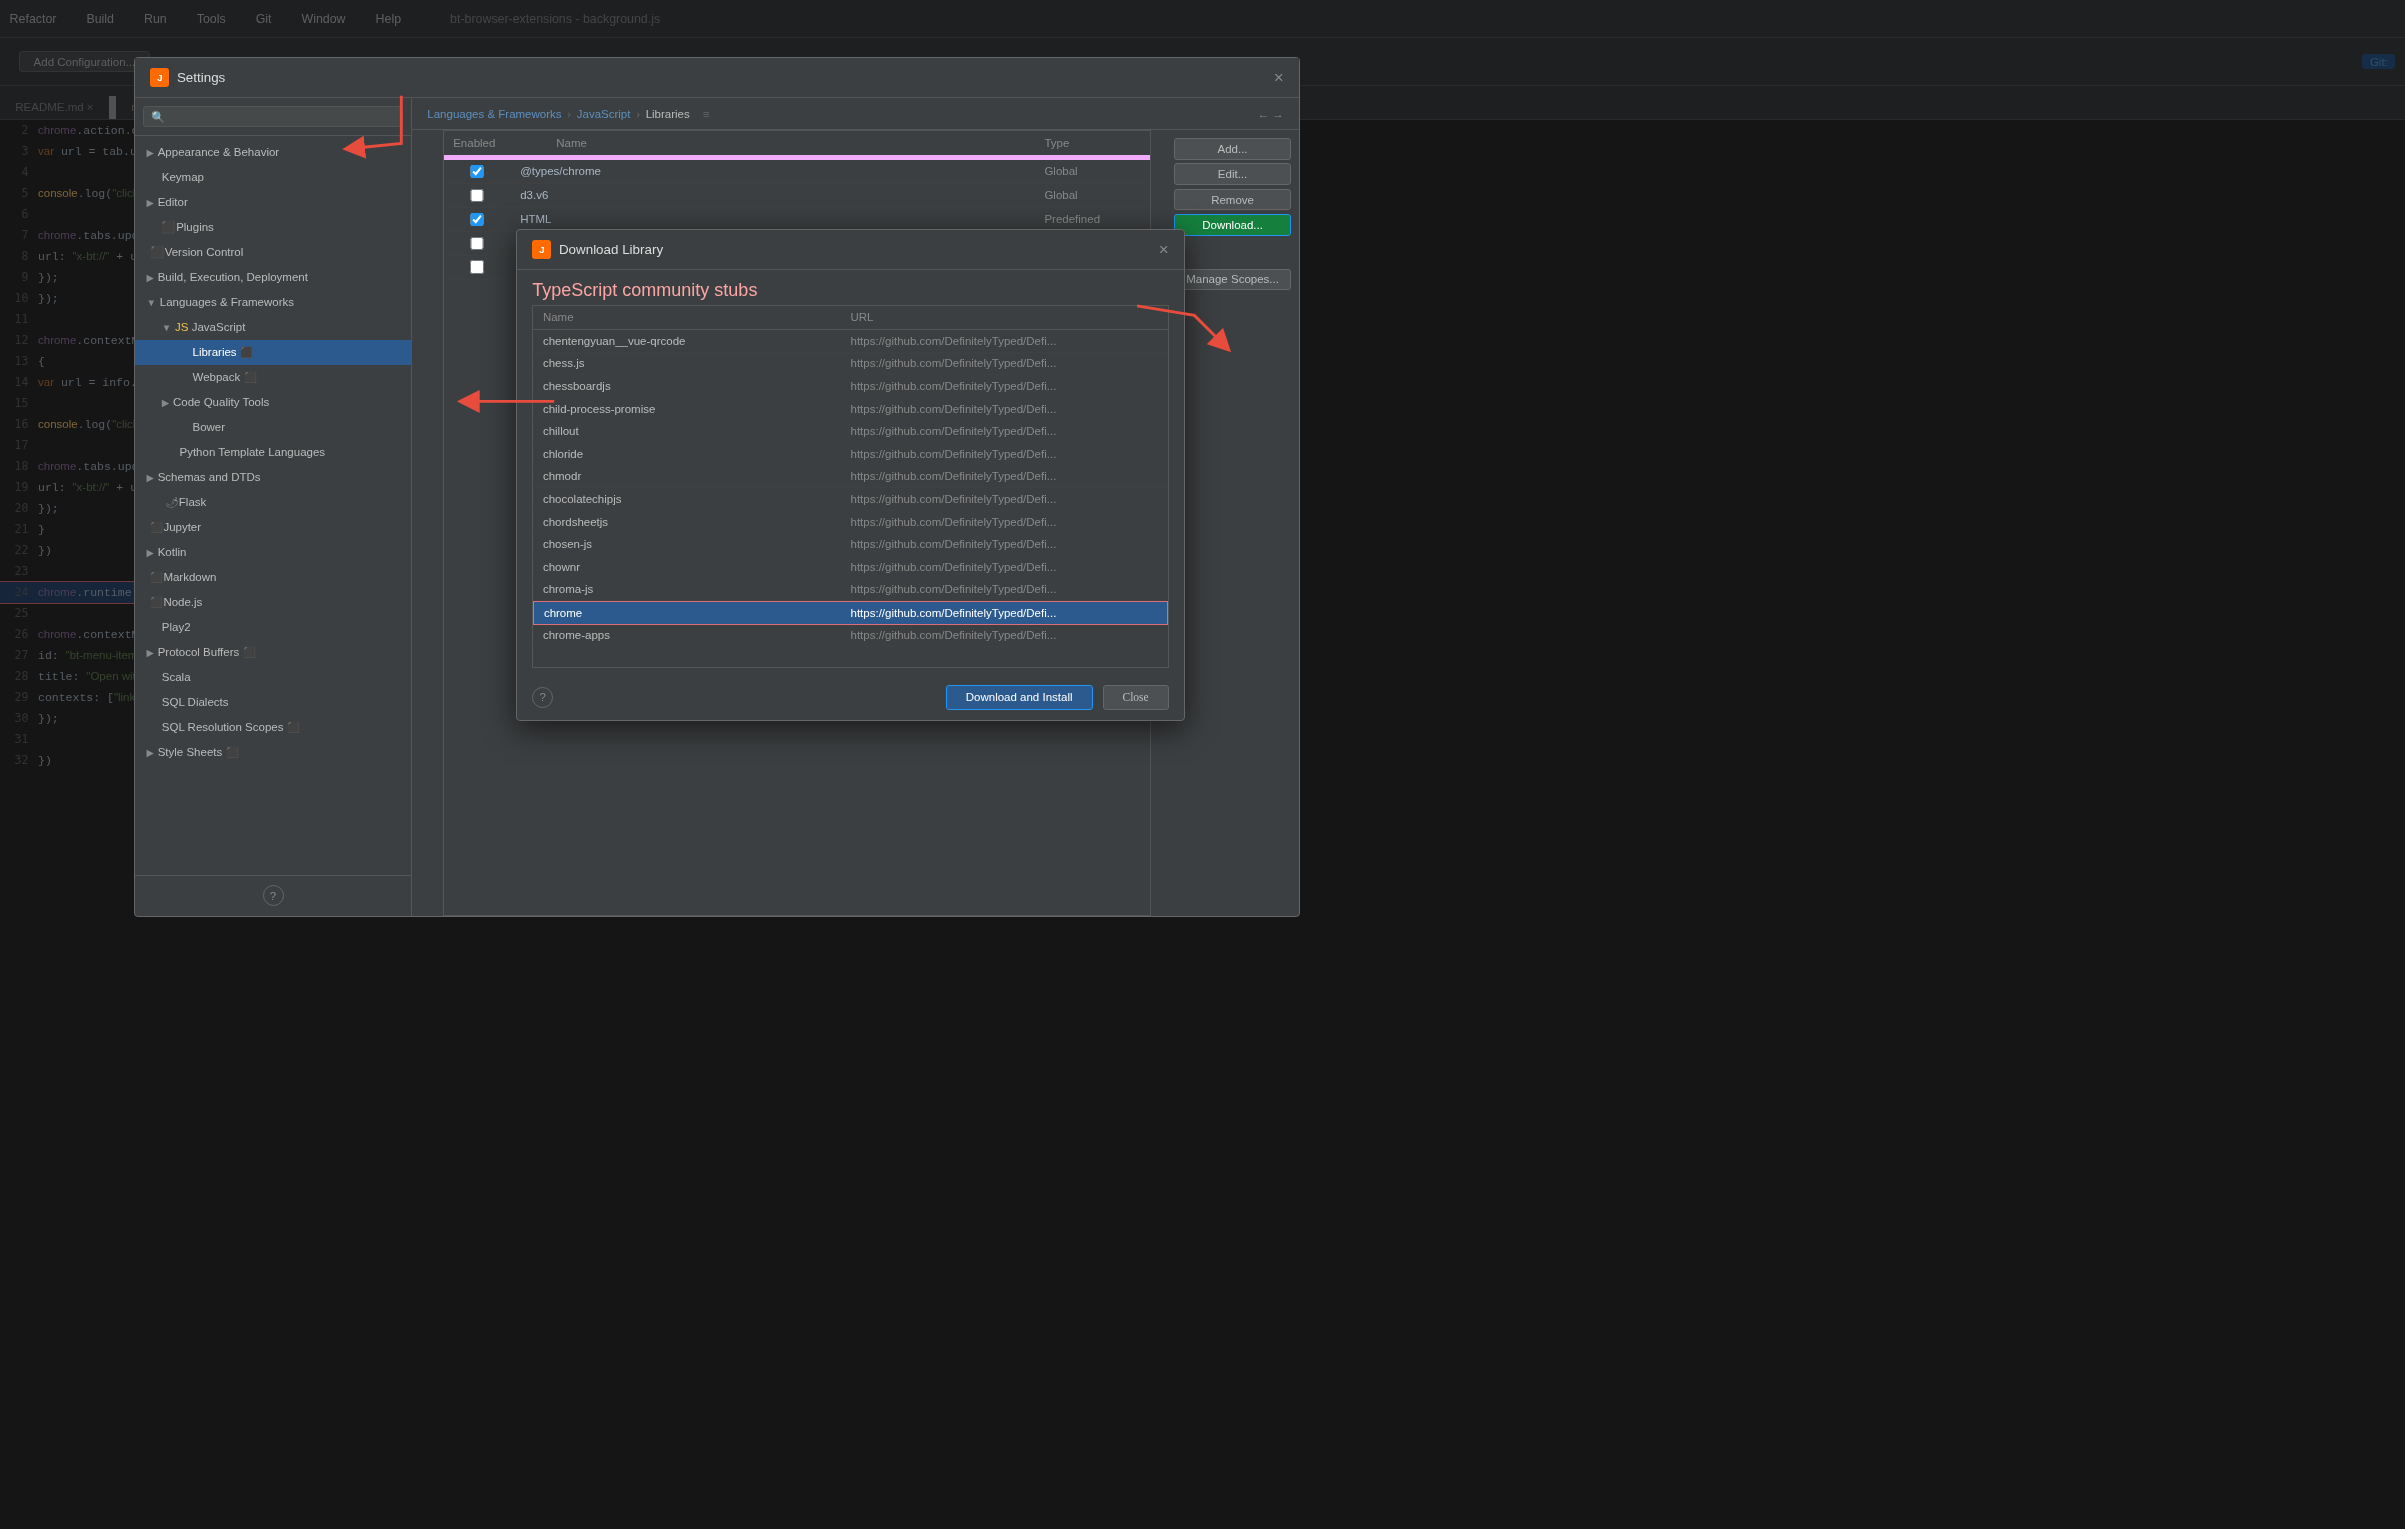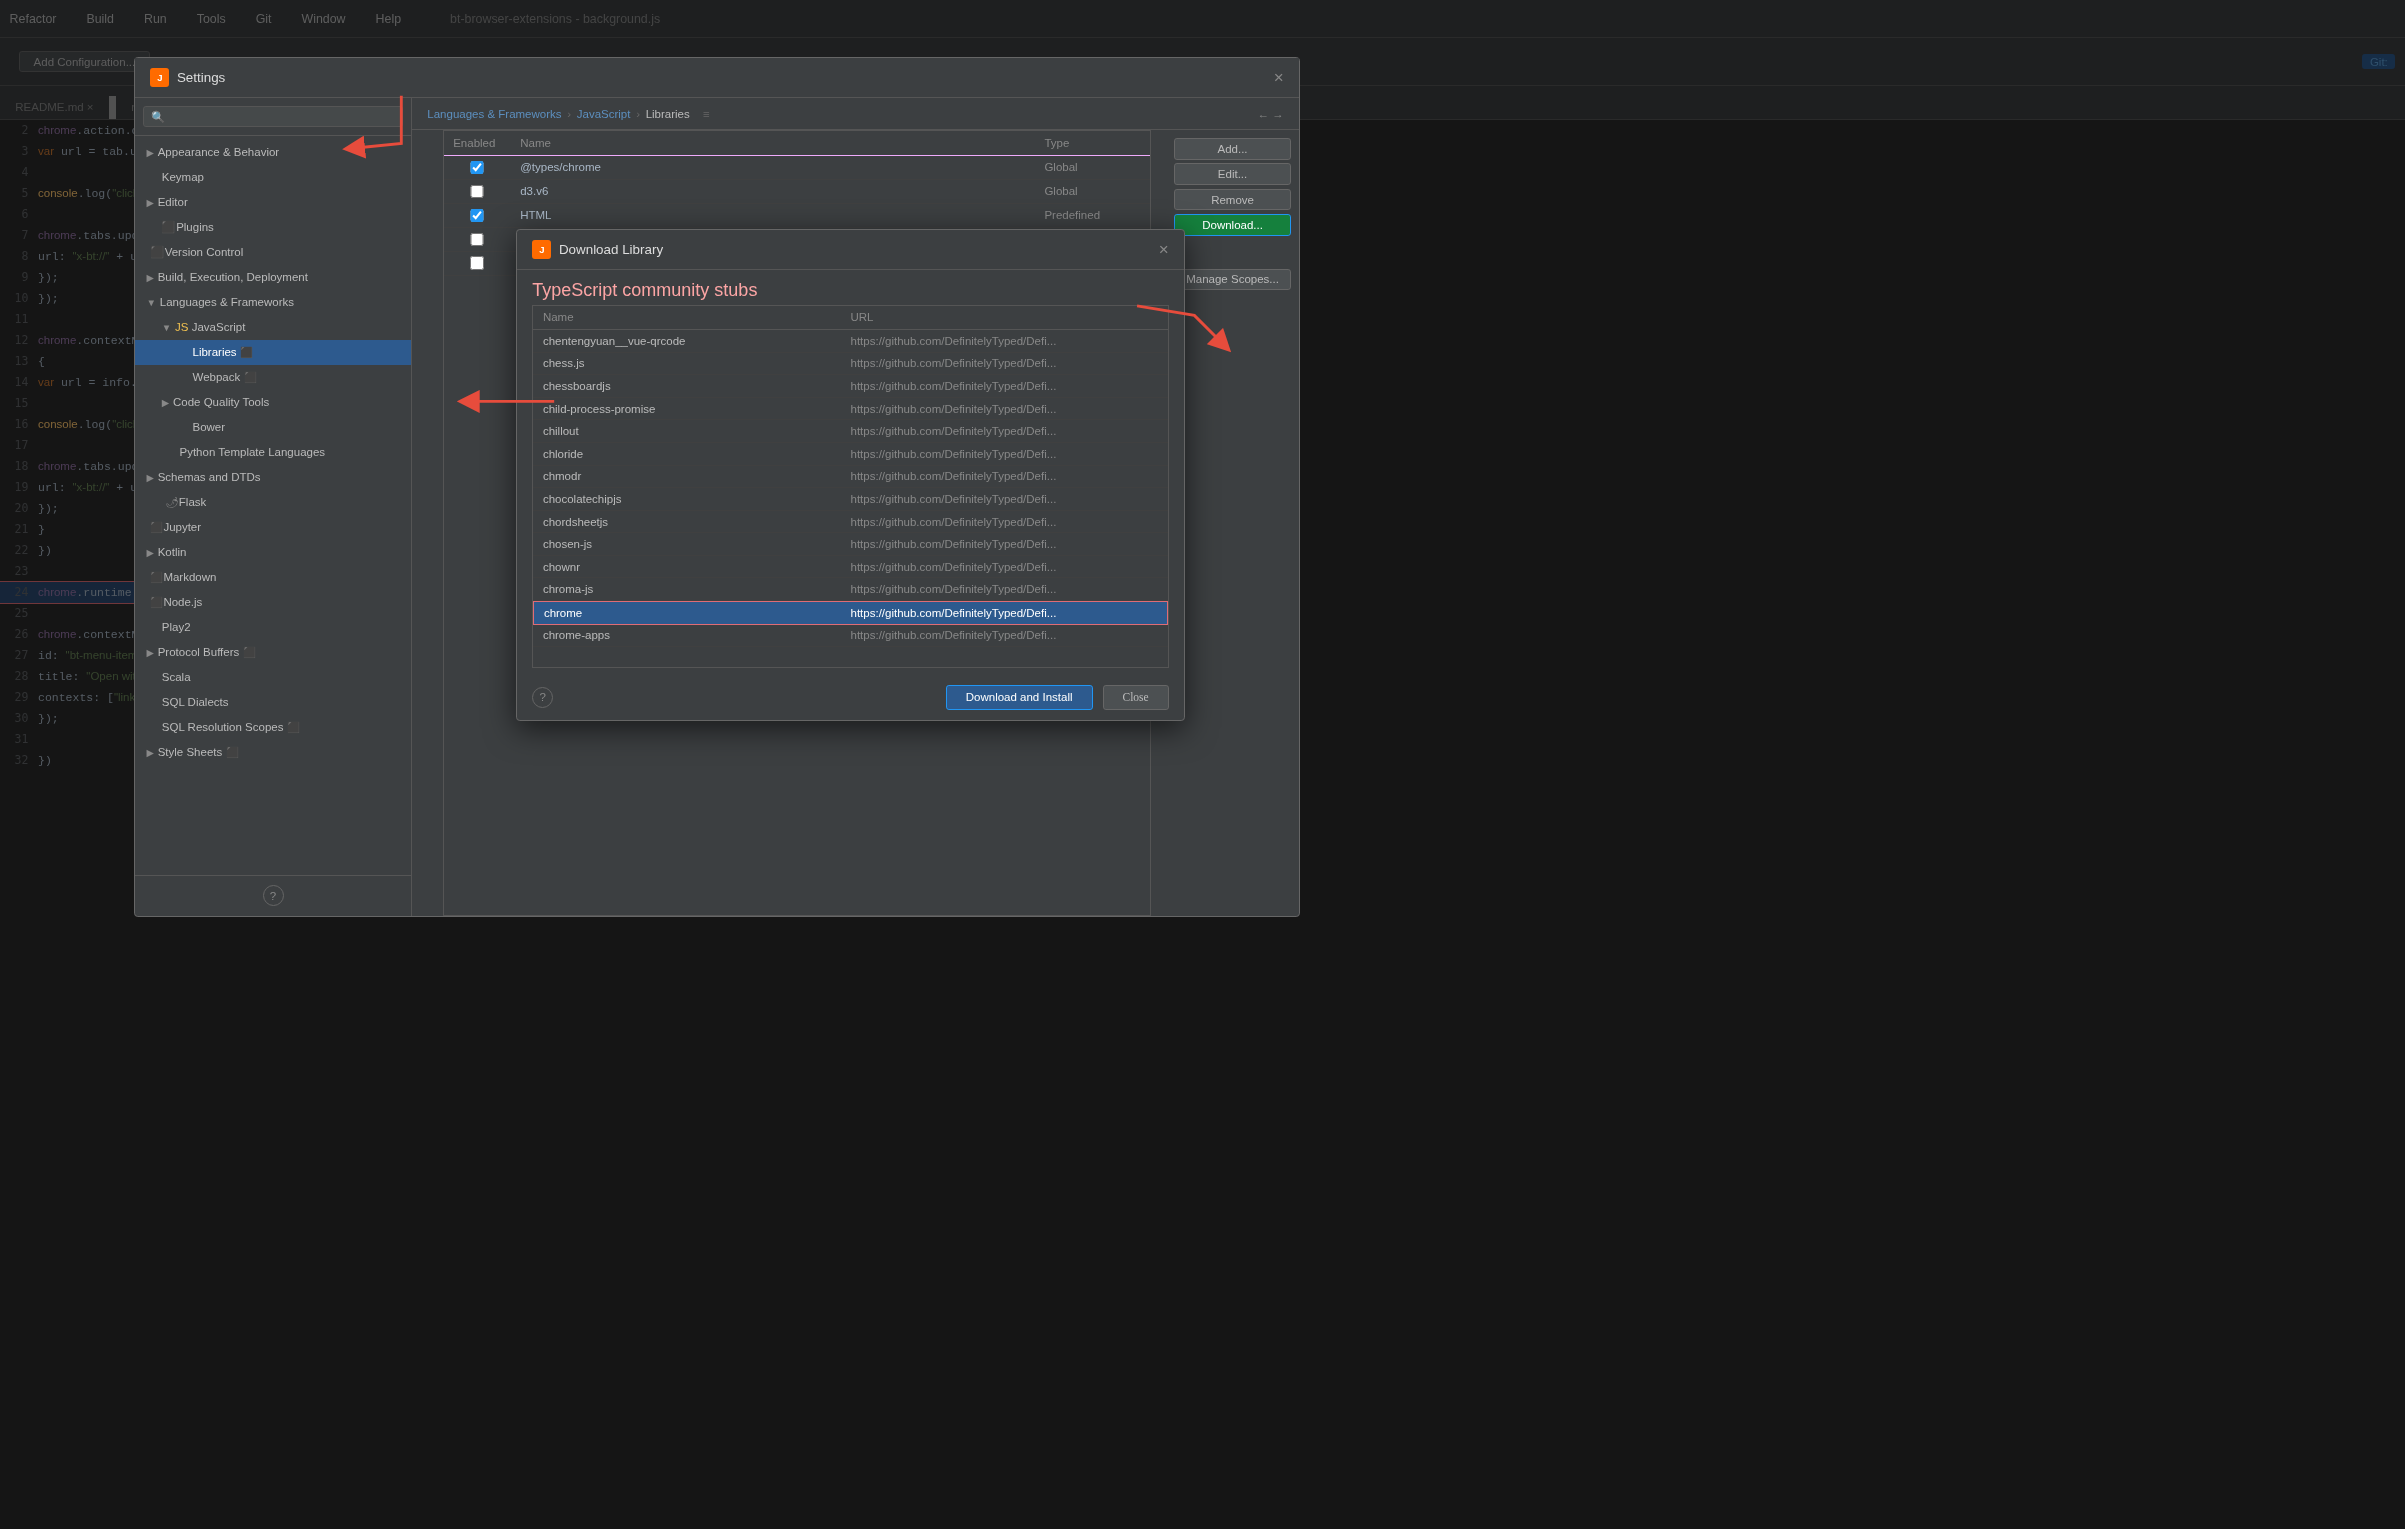--- a/index.html
+++ b/index.html
@@ -62,21 +62,21 @@
     .settings-right { flex: 1; display: flex; flex-direction: column; overflow: hidden; }
     .breadcrumb { padding: 9.6px 15.3px; border-bottom: 1px solid #555; display: flex; align-items: center; gap: 5.7px; color: #888; font-size: 11.5px; }
     .breadcrumb-item { color: #5c8fbf; cursor: pointer; }
     .breadcrumb-sep { color: #666; }
     .breadcrumb-current { color: #bbb; }
 
     
     .libraries-section { flex: 1; overflow: hidden; display: flex; flex-direction: column; }
     .libraries-label { padding: 7.6px 15.3px; color: #bbb; font-size: 11.5px; }
     .libraries-table { flex: 1; overflow-y: auto; margin: 0 15.3px; border: 1px solid #555; }
-    .table-header { display: flex; background: #3c3f41; border-bottom: 1px solid #f0abfc; }
+    .table-header { display: flex; background: #3c3f41; border-bottom: 5px solid #f0abfc; gap: 36px; }
     .th { padding: 5.7px 9.6px; color: #888; font-size: 11.5px; font-weight: normal; }
     .th.enabled-col { width: 67px; }
     .th.name-col { flex: 1; }
     .th.type-col { width: 115px; }
     .table-row { display: flex; align-items: center; border-bottom: 1px solid #404040; }
     .td { padding: 4.8px 9.6px; font-size: 11.5px; }
     .td.enabled-col { width: 67px; display: flex; align-items: center; justify-content: center; }
     .td.name-col { flex: 1; }
     .td.type-col { width: 115px; color: #888; }
     .checkbox { width: 13.4px; height: 13.4px; accent-color: #2196F3; }

